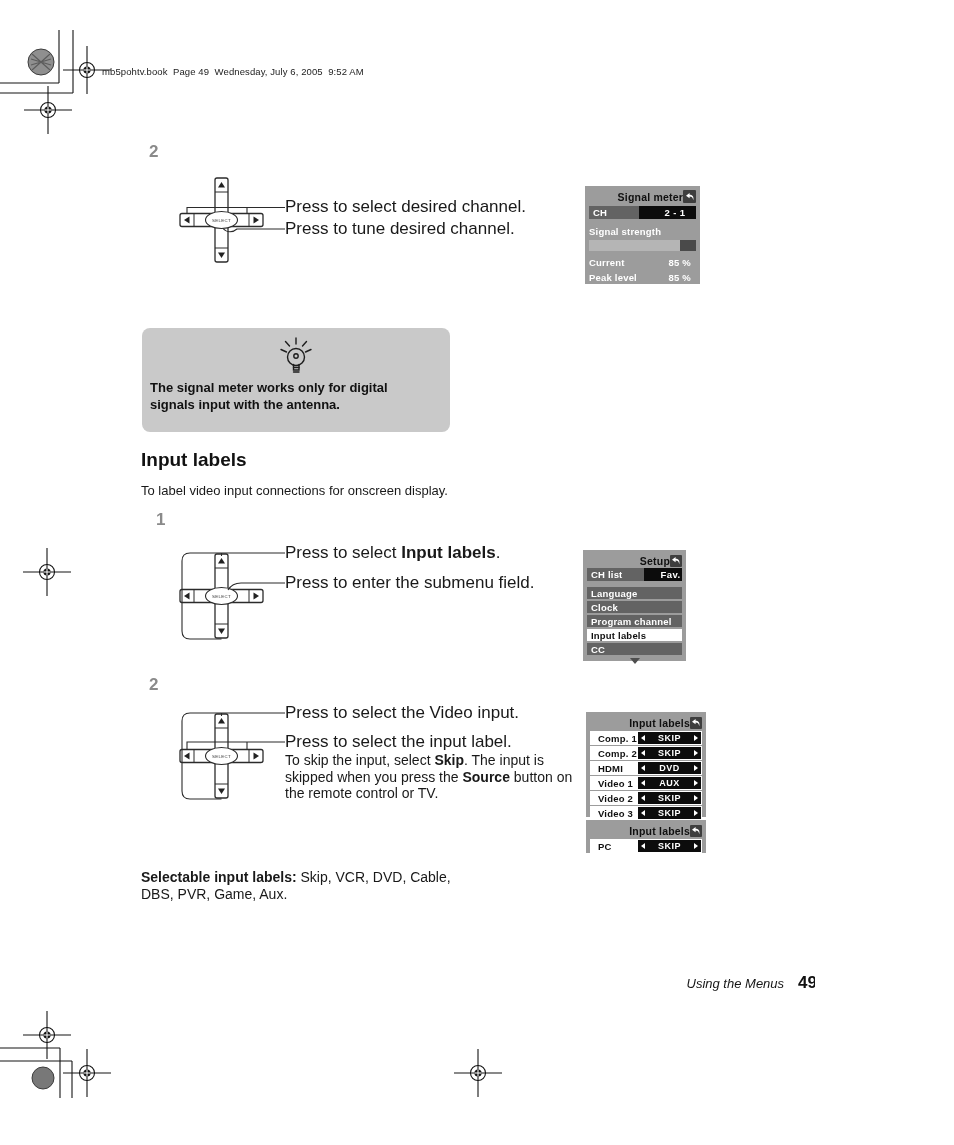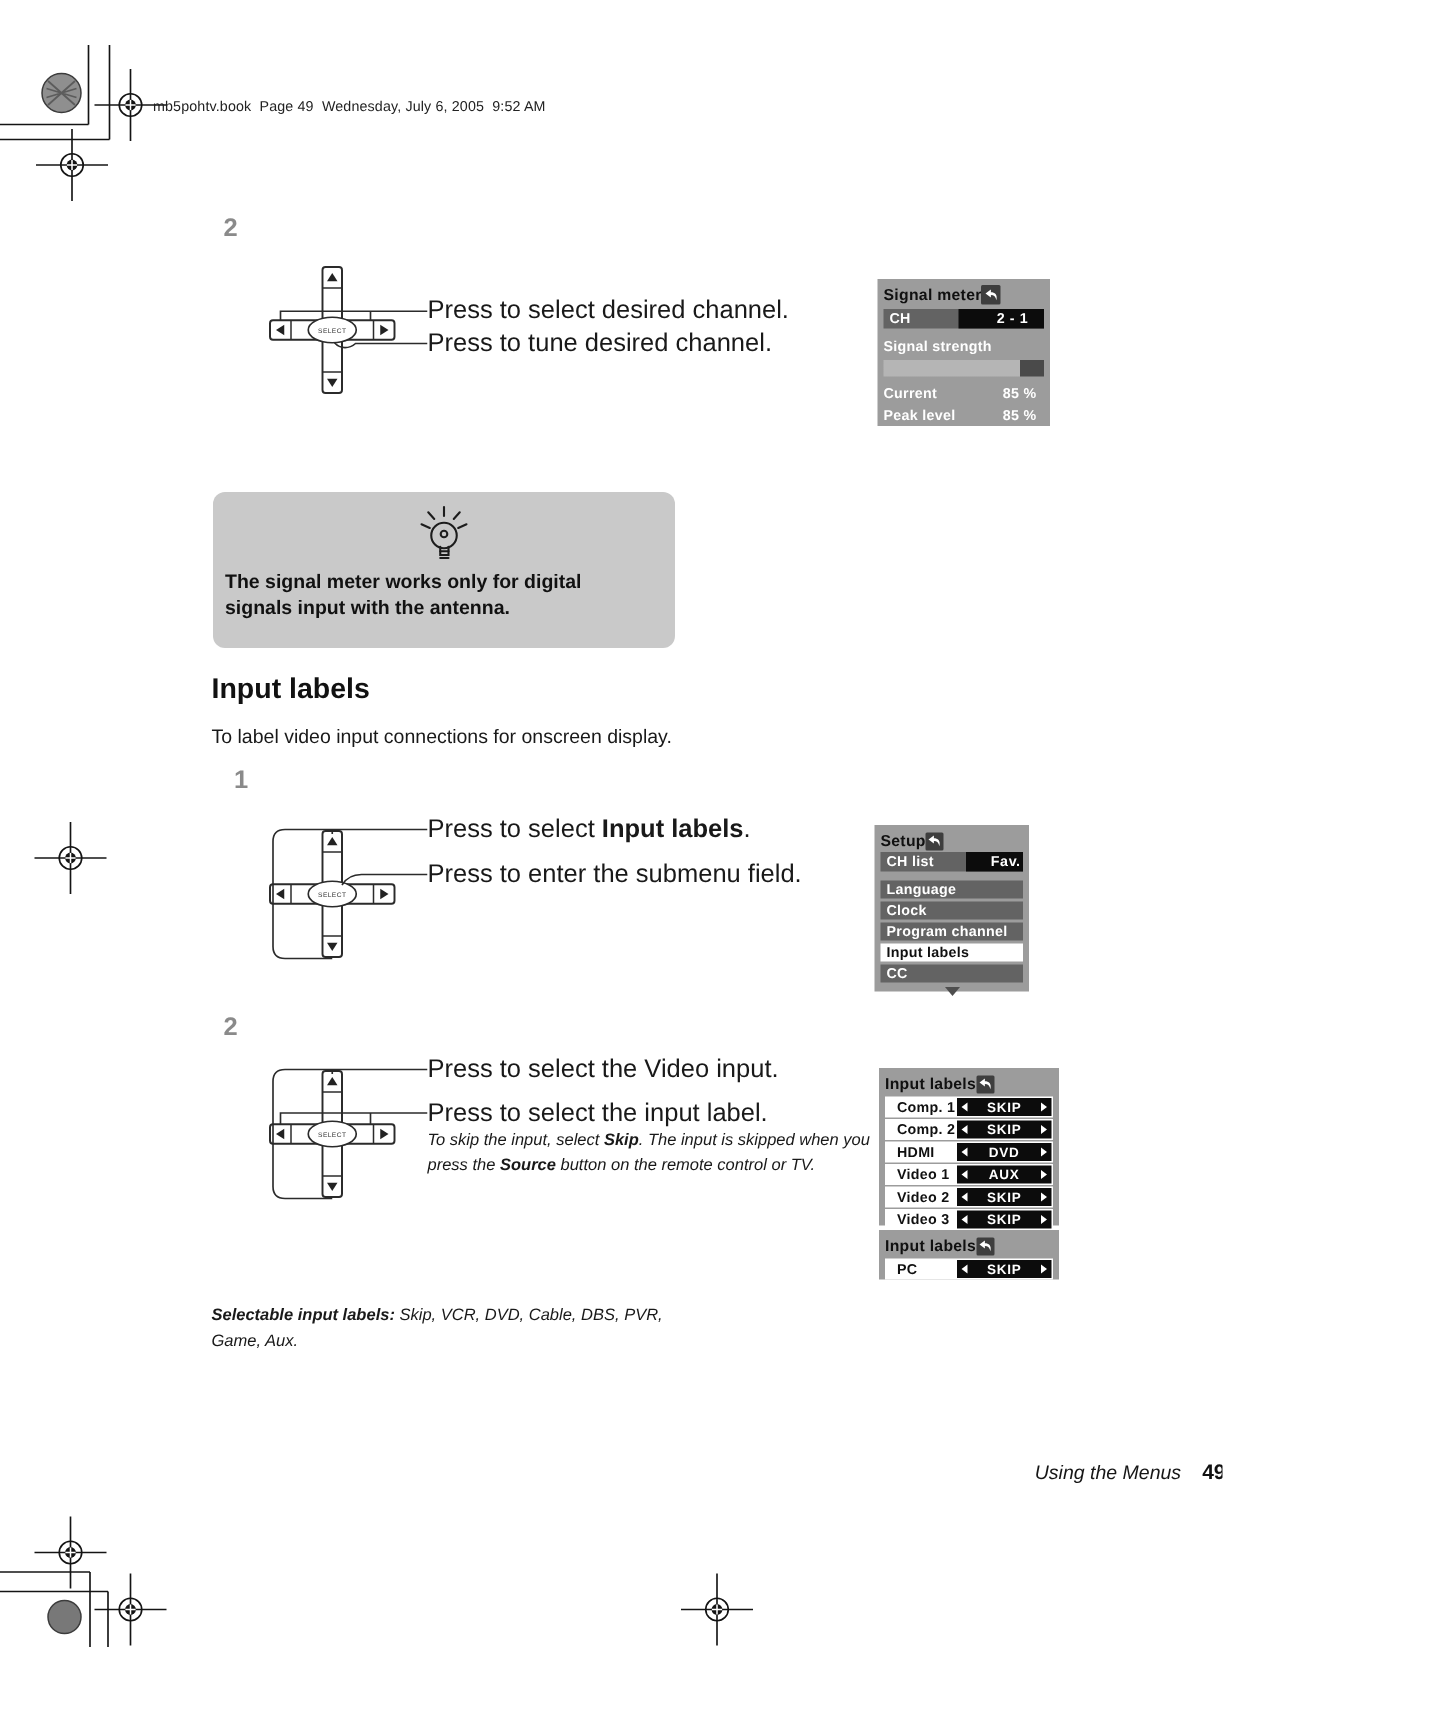--- a/index.html
+++ b/index.html
@@ -9,32 +9,32 @@
   }
   .abs{position:absolute;}
   svg text{font-family:"Liberation Sans", sans-serif;}
 
   .header-text{font-size:9.5px;color:#222;white-space:pre;letter-spacing:0.1px;}
 
   .step-num{font-size:17px;font-weight:bold;color:#8a8a8a;}
 
   .callout-text{font-size:17px;white-space:nowrap;line-height:16px;}
   .callout-text b{font-weight:bold;}
-  .para{font-size:11px;line-height:16.5px;font-style:italic;}
+  .para{font-size:14px;line-height:16.5px;}
 
   .section-heading{font-size:19px;font-weight:bold;color:#111;}
   .intro-text{font-size:13px;white-space:nowrap;}
 
   
   .tip-box{background:#c9c9c9;border-radius:8px;}
   .tip-text{font-size:13px;font-weight:bold;line-height:16.5px;color:#111;}
 
   
   .menu-box{background:#9c9c9c;box-sizing:border-box;padding:3px 4px;}
-  .menu-title-row{display:flex;justify-content:flex-start;align-items:center;height:15px;}
+  .menu-title-row{display:flex;justify-content:flex-end;align-items:center;height:15px;}
   .menu-title{font-weight:bold;font-size:10.5px;color:#101010;letter-spacing:0.2px;}
   .return-icon{width:13px;height:13px;background:#3e3e3e;border-radius:1px;
     display:flex;align-items:center;justify-content:center;flex:0 0 auto;}
   .dark-row{background:#636363;color:#fff;font-weight:bold;font-size:9.5px;
     position:relative;display:flex;align-items:center;letter-spacing:0.2px;}
   .dark-row .row-label{padding-left:4px;}
   .value-black{position:absolute;right:0;top:0;height:100%;background:#0c0c0c;
     color:#fff;display:flex;align-items:center;justify-content:center;
     font-weight:bold;font-size:9.5px;letter-spacing:0.4px;box-sizing:border-box;padding-left:15px;}
   .white-row{background:#ffffff;color:#101010;font-weight:bold;font-size:9.5px;
@@ -61,21 +61,21 @@
     border-top:6px solid #4e4e4e;margin:3px auto 0 auto;}
 
   .il-row{height:14px;margin-top:1px;}
 
   .side-tab{background:#8c8c8c;border-radius:22px;display:flex;align-items:center;justify-content:center;}
   .side-tab-text{writing-mode:vertical-rl;transform:rotate(180deg);color:#fff;
     font-weight:bold;font-size:13px;letter-spacing:0.3px;}
 
   .footer{display:flex;justify-content:flex-end;align-items:baseline;gap:14px;}
   .footer-section{font-size:13px;font-style:italic;color:#161616;}
-  .footer-page{font-size:14px;font-weight:bold;color:#111;}
+  .footer-page{font-size:17px;font-weight:bold;color:#111;}
 </style>
 </head>
 <body>
 
 <div class="page">
 
   <svg width="0" height="0" style="position:absolute" aria-hidden="true">
     <defs>
       <g id="dpad" stroke-linejoin="round">
         <rect x="42" y="8" width="13" height="84" rx="2" fill="#fff" stroke="#2b2b2b" stroke-width="1.3"></rect>

